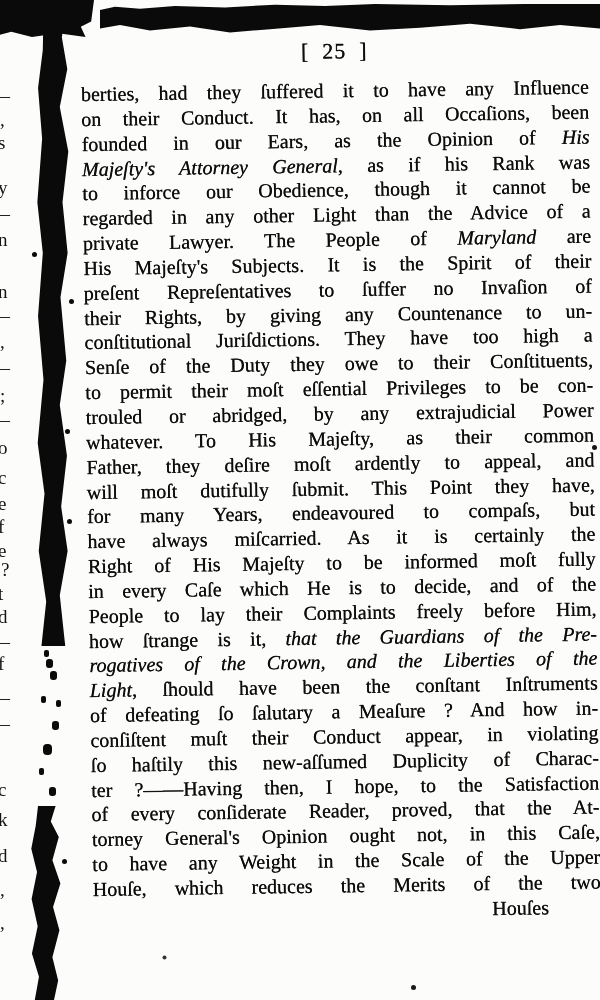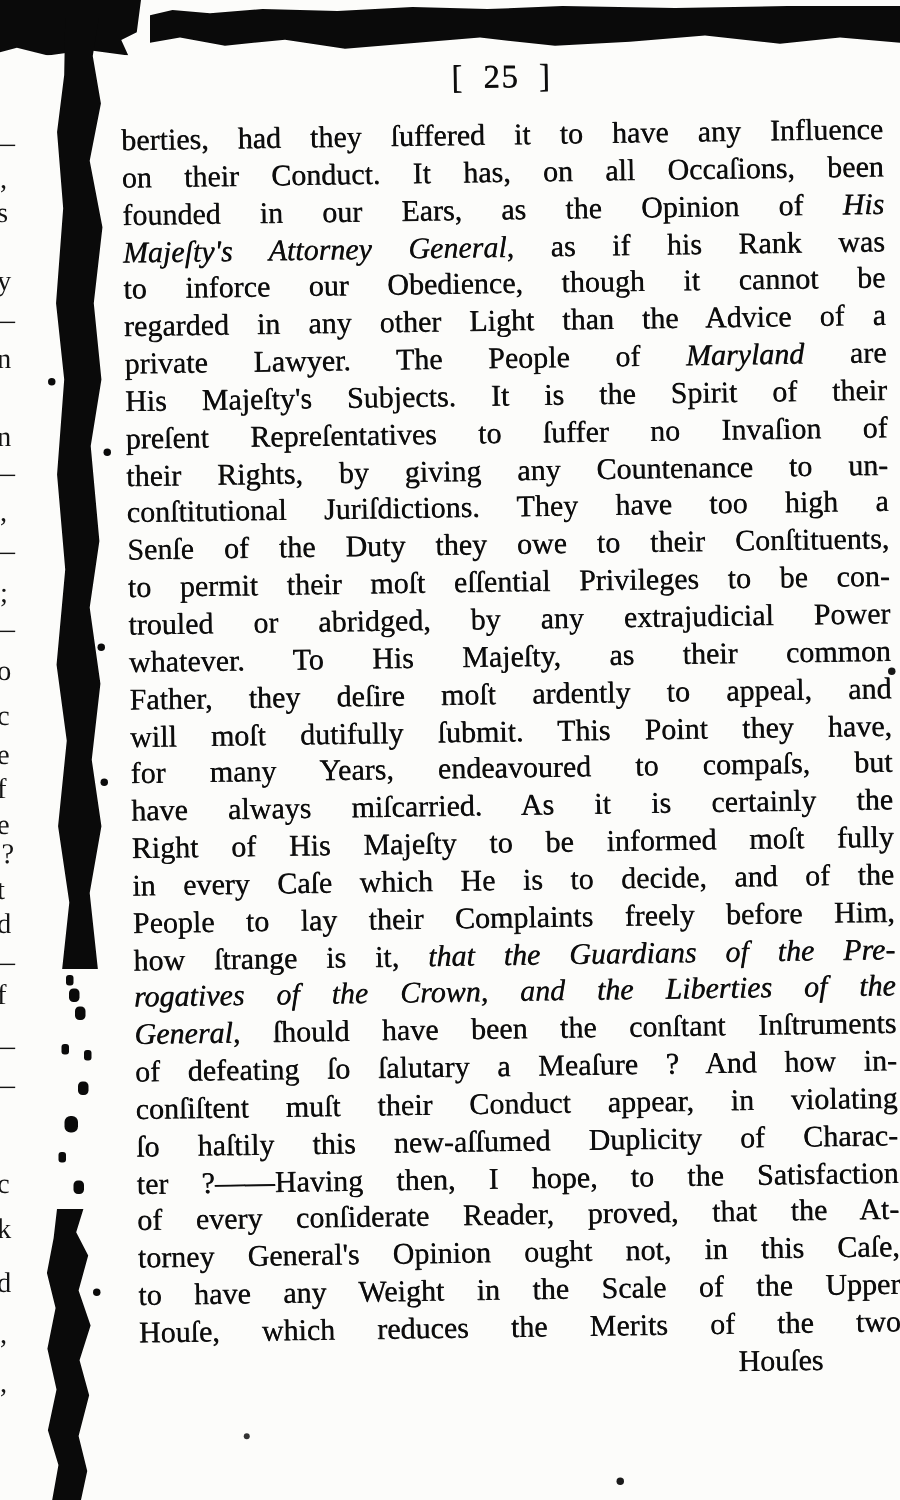--- a/index.html
+++ b/index.html
@@ -130,21 +130,21 @@
       <div class="line ink"><span>whatever.  To His Majeſty, as their common</span></div>
       <div class="line ink"><span>Father, they deſire moſt ardently to appeal, and</span></div>
       <div class="line ink"><span>will moſt dutifully ſubmit.  This Point they have,</span></div>
       <div class="line ink"><span>for many Years, endeavoured to compaſs, but</span></div>
       <div class="line ink"><span>have always miſcarried.  As it is certainly the</span></div>
       <div class="line ink"><span>Right of His Majeſty to be informed moſt fully</span></div>
       <div class="line ink"><span>in every Caſe which He is to decide, and of the</span></div>
       <div class="line ink"><span>People to lay their Complaints freely before Him,</span></div>
       <div class="line ink"><span>how ſtrange is it, </span><span class="it">that the Guardians of the Pre-</span></div>
       <div class="line ink"><span class="it">rogatives of the Crown, and the Liberties of the</span></div>
-      <div class="line ink"><span class="it">General</span><span>, ſhould have been the conſtant Inſtruments</span></div>
+      <div class="line ink"><span class="it">Light</span><span>, ſhould have been the conſtant Inſtruments</span></div>
       <div class="line ink"><span>of defeating ſo ſalutary a Meaſure ?  And how in-</span></div>
       <div class="line ink"><span>conſiſtent muſt their Conduct appear, in violating</span></div>
       <div class="line ink"><span>ſo haſtily this new-aſſumed Duplicity of Charac-</span></div>
       <div class="line ink"><span>ter ?——Having then, I hope, to the Satisfaction</span></div>
       <div class="line ink"><span>of every conſiderate Reader, proved, that the At-</span></div>
       <div class="line ink"><span>torney General's Opinion ought not, in this Caſe,</span></div>
       <div class="line ink"><span>to have any Weight in the Scale of the Upper</span></div>
       <div class="line ink"><span>Houſe, which reduces the Merits of the two</span></div>
     </div>
   <div class="catchword-line ink">Houſes</div>

